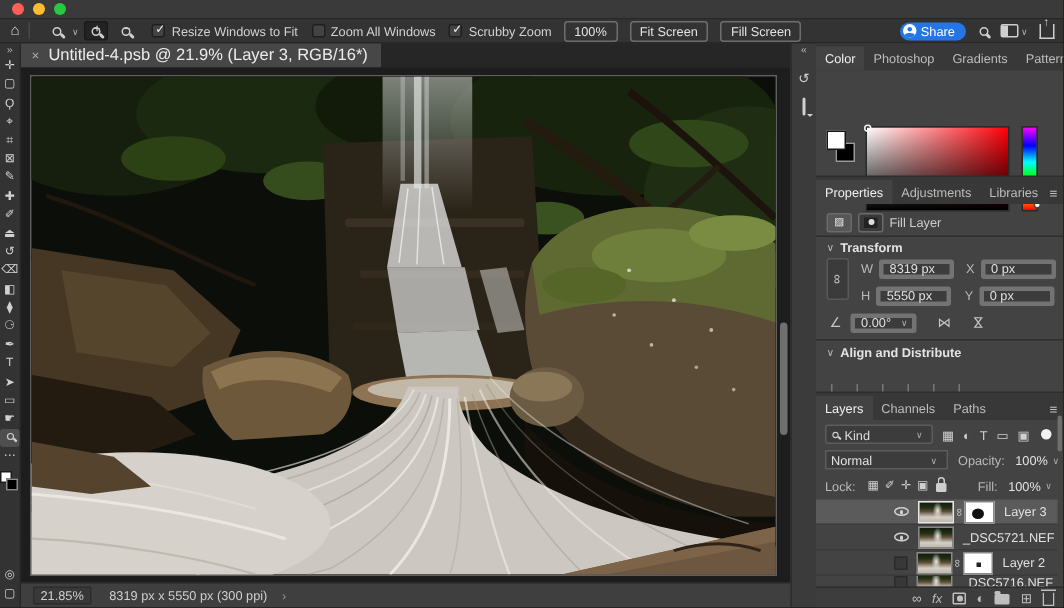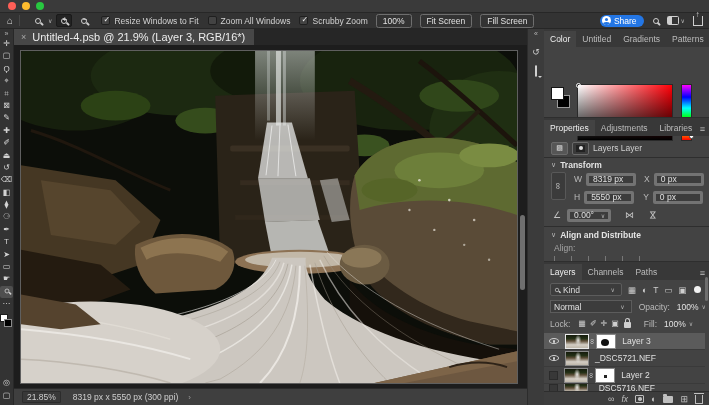--- a/index.html
+++ b/index.html
@@ -132,21 +132,21 @@
   .filt-ic{font-size:8.5px;color:#cfcfcf;margin-left:6px;}
   .filt-toggle{width:7px;height:7px;border-radius:50%;background:#f2f2f2;margin-left:8px;}
   .blendbox{display:flex;align-items:center;width:84px;height:13px;background:#3c3c3c;border:1px solid #5c5c5c;
             border-radius:0;margin-left:6px;padding:0 3px;color:#e2e2e2;font-size:8.5px;}
   .opacval{display:flex;align-items:center;color:#e2e2e2;margin-left:3px;}
   .lockic{font-size:8px;color:#cfcfcf;margin-left:4px;}
   .padlock{width:7px;height:6px;background:#cfcfcf;border-radius:1px;position:relative;margin-left:5px;margin-top:3px;}
   .padlock::before{content:"";position:absolute;left:1px;top:-4px;width:3.5px;height:4px;border:1.3px solid #cfcfcf;
                    border-bottom:none;border-radius:3px 3px 0 0;}
   .lrow{position:absolute;left:0;width:161px;height:17px;display:flex;align-items:center;
-        border-bottom:1px solid #3a3a3a;font-size:8.5px;color:#e0e0e0;}
+        border-bottom:1px solid #3a3a3a;font-size:8.5px;color:#e0e0e0;padding-left:47px;}
   .lrow.selected{background:#5b5b5b;}
   .eye{width:10px;height:6px;border:1px solid #d0d0d0;border-radius:50%;position:relative;margin-left:5px;}
   .eye::after{content:"";position:absolute;left:2.8px;top:1px;width:2.6px;height:2.6px;border-radius:50%;background:#d0d0d0;}
   .novis{width:9px;height:9px;background:#383838;border:1px solid #2b2b2b;margin-left:5px;}
   .lthumb{width:24px;height:15px;margin-left:6px;border:1px solid #888;
      background:radial-gradient(ellipse 5px 9px at 55% 42%,#e8e8e4 0%,rgba(232,232,228,0) 65%),
                 linear-gradient(180deg,#141a0b 0%,#243016 28%,#5e4e38 46%,#d3cdc4 75%,#beb7aa 100%);}
   .lrow.selected .lthumb{border-color:#e8e8e8;}
   .llink{color:#cfcfcf;font-size:7.5px;transform:rotate(90deg);margin:0 1px;}
   .lmask{width:20px;height:15px;border:1px solid #888;background:#fff;position:relative;}
@@ -370,21 +370,21 @@
   <div class="dock">
     <span class="dock-collapse">«</span>
     <span class="dock-ic">↺</span>
     <span class="dock-ic"><span class="bubble"></span></span>
   </div>
 
   <div class="panels">
 
     <div class="phead" style="top:0">
       <span class="ptab active">Color</span>
-      <span class="ptab">Untitled</span>
+      <span class="ptab">Photoshop</span>
       <span class="ptab">Gradients</span>
       <span class="ptab">Patterns</span>
 
     </div>
     <div class="fgbg2">
       <span class="bg2"></span>
       <span class="fg2"></span>
     </div>
     <div class="colorfield">
       <span class="picker"></span>
@@ -398,21 +398,21 @@
       <span class="ptab active">Properties</span>
       <span class="ptab">Adjustments</span>
       <span class="ptab">Libraries</span>
       <span class="pmenu">≡</span>
     </div>
     <div class="prow" style="top:112px;height:14px;padding-left:7px">
       <span class="ltype-btn">▨</span>
       <span class="ltype-btn dark">
           <span class="mask-dot"></span>
         </span>
-      <span>Layers Layer</span>
+      <span>Fill Layer</span>
     </div>
     <div class="sep" style="top:128px"></div>
     <div class="prow" style="top:130px;height:12px">
       <span class="disc">∨</span>
       <span class="sec-title">Transform</span>
     </div>
     <div class="chainbox">
       <span class="chain8">∞</span>
     </div>
     <div class="prow" style="top:143px;height:14px;padding-left:26px">
@@ -433,23 +433,20 @@
         <span>0.00°</span>
         <span class="fchev">∨</span>
       </span>
       <span class="flip-ic">⋈</span>
       <span class="flip-ic" style="transform:rotate(90deg)">⋈</span>
     </div>
     <div class="sep" style="top:197px"></div>
     <div class="prow" style="top:200px;height:12px">
       <span class="disc">∨</span>
       <span class="sec-title">Align and Distribute</span>
-    </div>
-    <div class="prow" style="top:214px;height:10px;padding-left:10px;color:#a5a5a5">
-      <span>Align:</span>
     </div>
     <div class="prow" style="top:226px;height:9px">
       <span class="align-faint">
         <span class="af"></span>
           <span class="af"></span>
           <span class="af"></span>
         <span class="af"></span>
           <span class="af"></span>
           <span class="af"></span>
       </span>
@@ -486,21 +483,21 @@
         <span class="fchev" style="margin-left:3px">∨</span>
       </span>
     </div>
     <div class="prow" style="top:287px;height:15px">
       <span class="tlabel" style="margin-left:6px">Lock:</span>
       <span class="lockic">▦</span>
       <span class="lockic">✐</span>
       <span class="lockic">✛</span>
       <span class="lockic">▣</span>
       <span class="padlock"></span>
-      <span class="tlabel" style="margin-left:13px">Fill:</span>
+      <span class="tlabel" style="margin-left:21px">Fill:</span>
       <span class="opacval">
         <span>100%</span>
         <span class="fchev" style="margin-left:3px">∨</span>
       </span>
     </div>
 
     <div class="lrow selected" style="top:304px">
       <span class="eye"></span>
       <span class="lthumb"></span>
       <span class="llink">∞</span>

